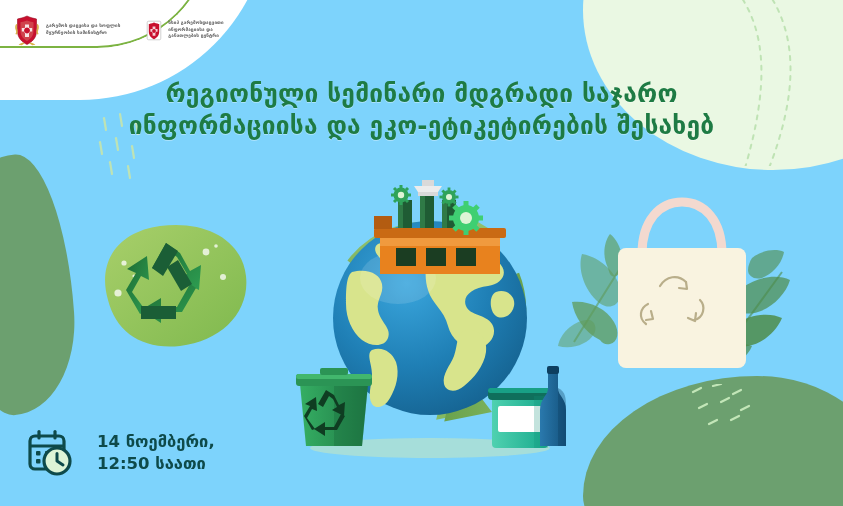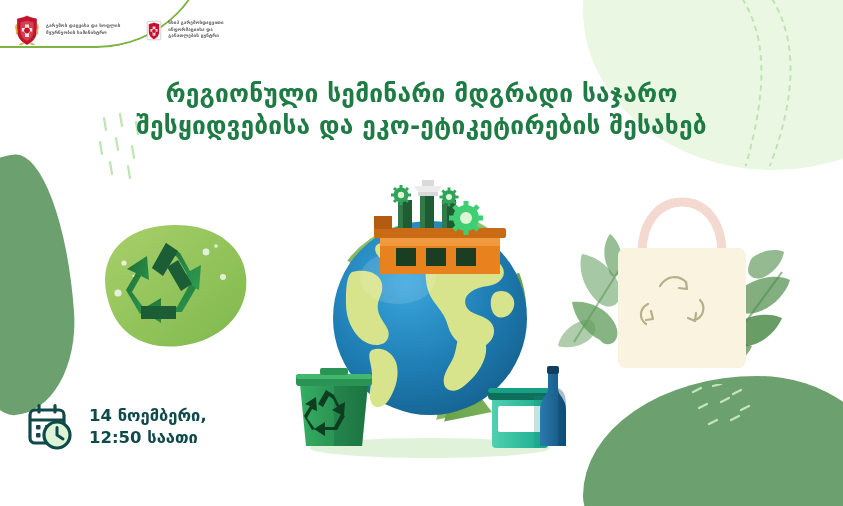--- a/index.html
+++ b/index.html
@@ -1,21 +1,21 @@
 <!DOCTYPE html>
 <html><head>
 <meta charset="utf-8">
 <style>
   html,body{margin:0;padding:0;}
   body{
     width:843px;height:506px;overflow:hidden;
     font-family:"DejaVu Sans","Liberation Sans",sans-serif;
     background:#ddf4d6;position:relative;
   }
-  .poster{position:absolute;inset:0;overflow:hidden;background:#ffffff;}
+  .poster{position:absolute;inset:0;overflow:hidden;background:#7dd3fc;}
 
   
   .bg-layer{position:absolute;inset:0;pointer-events:none;}
 
   .header-band{
     position:absolute;left:-60px;top:-120px;
     width:330px;height:220px;background:#ffffff;
     border-bottom-right-radius:100% 100%;
     border-radius:0 0 190px 0;
   }
@@ -71,21 +71,21 @@
     padding:0 95px;letter-spacing:.2px;
     text-shadow:0 1px 0 rgba(255,255,255,.35);
   }
   .title span{display:block;}
 
   
   .art{position:absolute;inset:0;z-index:3;pointer-events:none;}
 
   
   .date-block{
-    position:absolute;left:26px;bottom:54px;display:flex;align-items:center;gap:13px;z-index:7;
+    position:absolute;left:26px;bottom:28px;display:flex;align-items:center;gap:21px;z-index:7;
   }
   .date-text{
     color:#0e4a4a;font-weight:700;font-size:16.5px;line-height:1.33;white-space:nowrap;
   }
   .date-text span{display:block;}
 </style>
 </head>
 <body>
 
 <div class="poster">
@@ -167,21 +167,21 @@
         <div>სსიპ გარემოსდაცვითი</div>
         <div>ინფორმაციისა და</div>
         <div>განათლების ცენტრი</div>
       </div>
     </div>
 
   </div>
 
   <div class="title">
     <span>რეგიონული სემინარი მდგრადი საჯარო</span>
-    <span>შესყიდვებისა და ეკო-ეტიკეტირების შესახებ</span>
+    <span>ინფორმაციისა და ეკო-ეტიკეტირების შესახებ</span>
   </div>
 
   <svg class="art" viewBox="0 0 843 506">
     <defs>
       <linearGradient id="gBlob" x1="0" y1="0" x2="1" y2="1">
         <stop offset="0" stop-color="#a8cf6a"></stop>
         <stop offset="1" stop-color="#7fb94e"></stop>
       </linearGradient>
       <linearGradient id="gRec" x1="0" y1="0" x2="1" y2="1">
         <stop offset="0" stop-color="#1d6b33"></stop>

